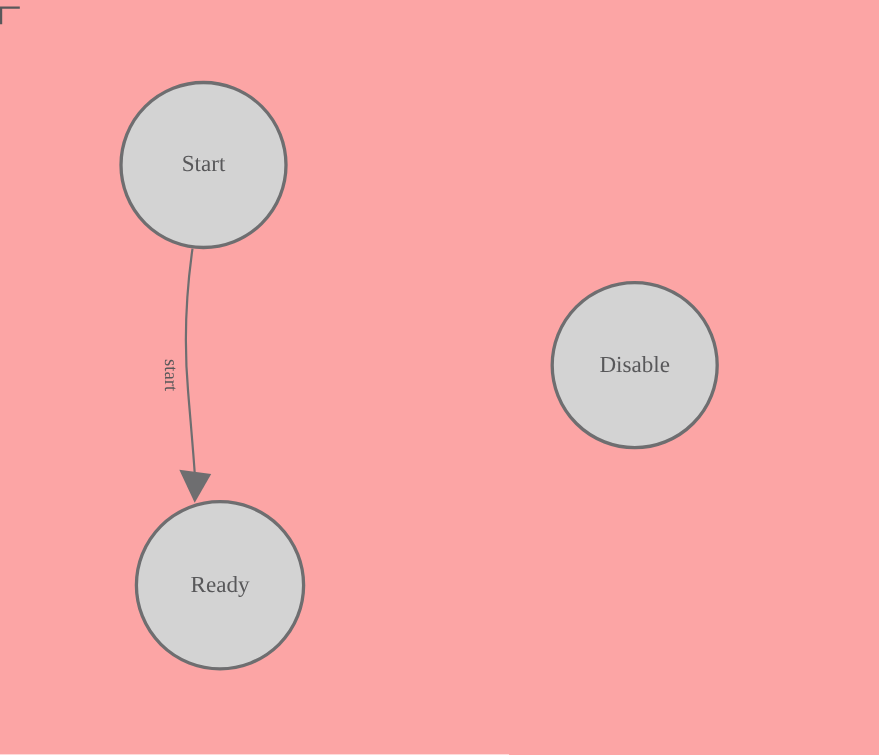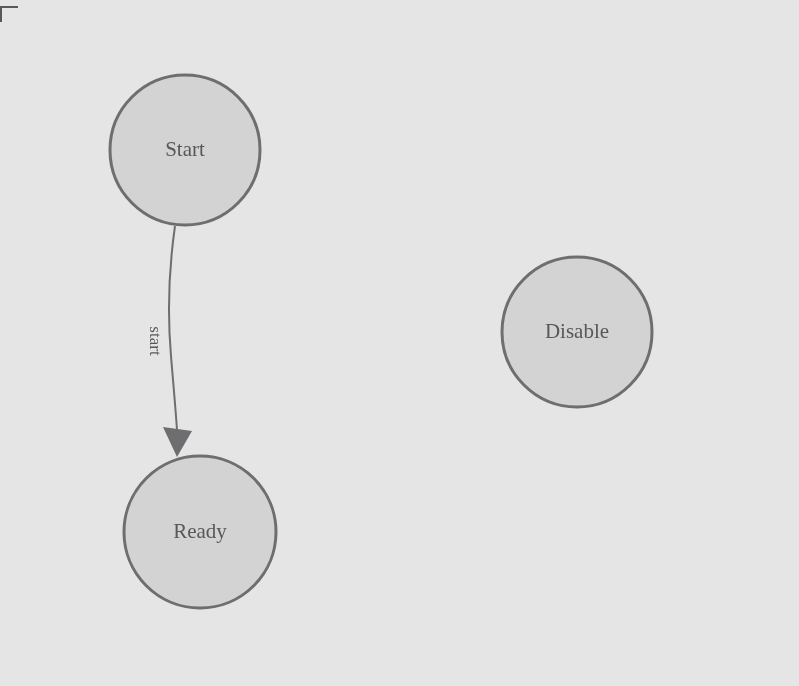--- a/index.html
+++ b/index.html
@@ -51,21 +51,21 @@
   .edge-path {
     fill: none;
   }
   .corner-mark {
     fill: none;
   }
 </style>
 </head>
 <body>
 
-<div id="canvas-root" style="width: 799px; height: 686px; background: #e5e5e5;">
+<div id="canvas-root" style="width: 799px; height: 686px; background: #fca5a5;">
   <svg id="diagram-svg" viewBox="0 0 799 686" xmlns="http://www.w3.org/2000/svg" style="width: 799px; height: 686px;">
 
     <path class="corner-mark" id="corner-mark-path" d="M 1 22 L 1 7 L 18 7" stroke="#58585a" stroke-width="2"></path>
 
     <g id="edges-group">
         <g>
           <path class="edge-path" d="M 175 226 C 169 268 167 310 171 356 C 174 392 176 414 177 430" stroke="#6e6e70" stroke-width="2"></path>
           <polygon points="163,427 192,431 177,457" fill="#6e6e70"></polygon>
           <text class="edge-label" x="150" y="341" fill="#58585a" font-size="17" transform="rotate(90 150 341)">start</text>
         </g>

